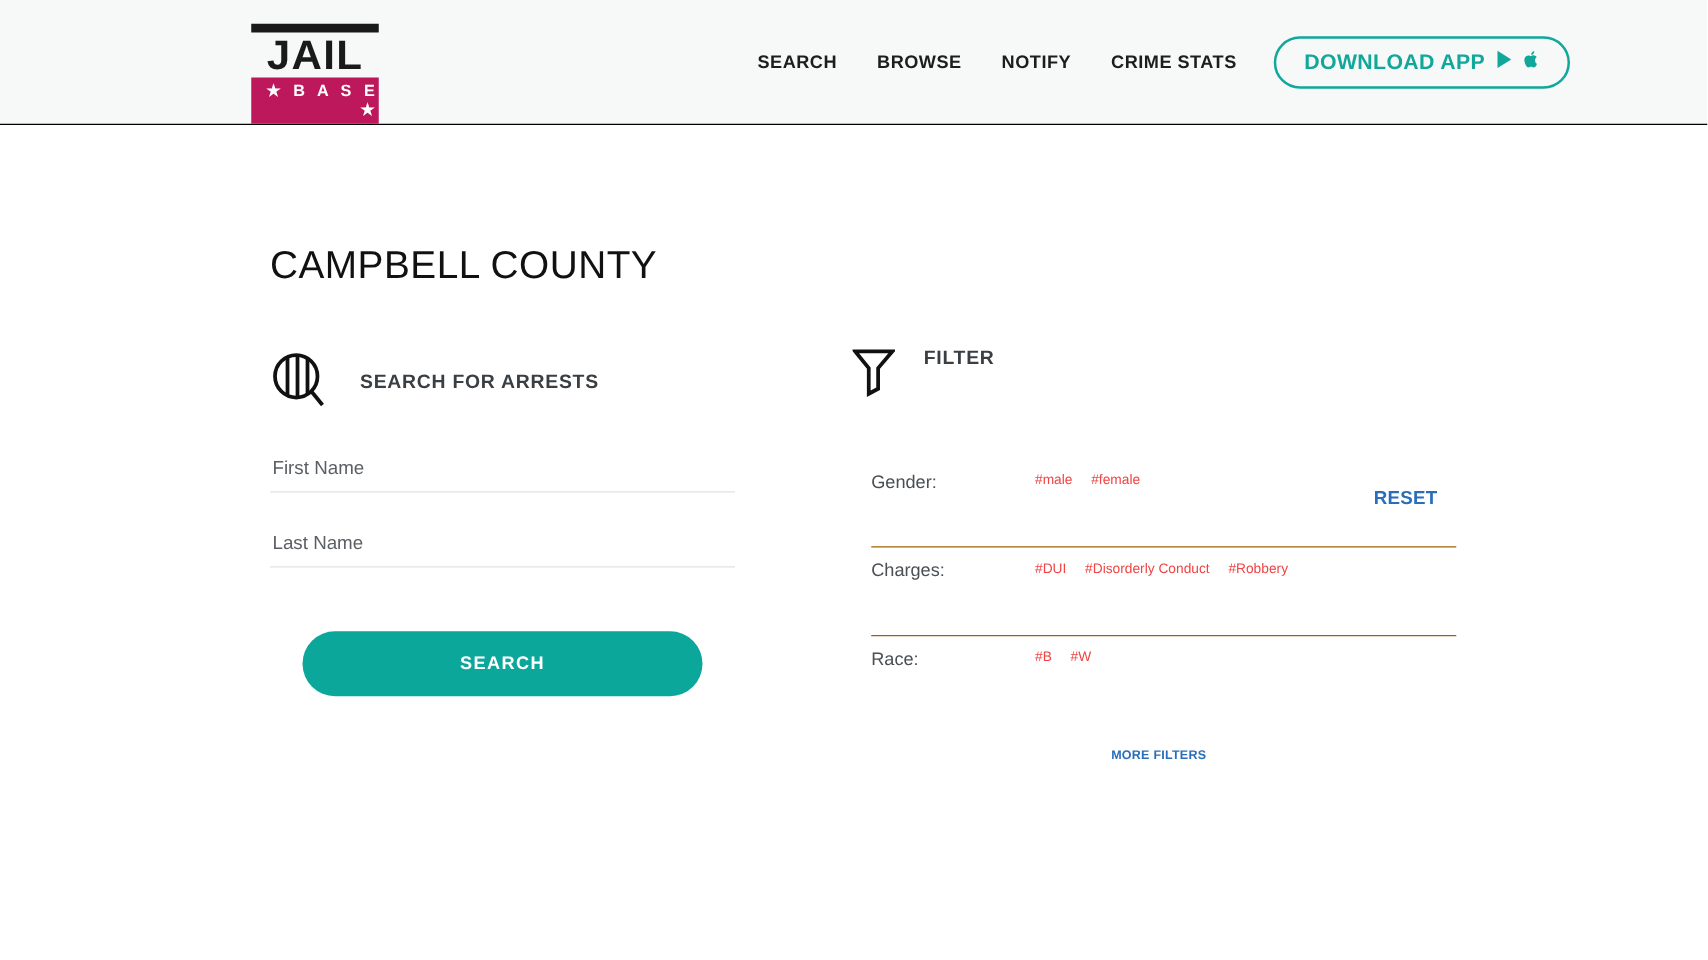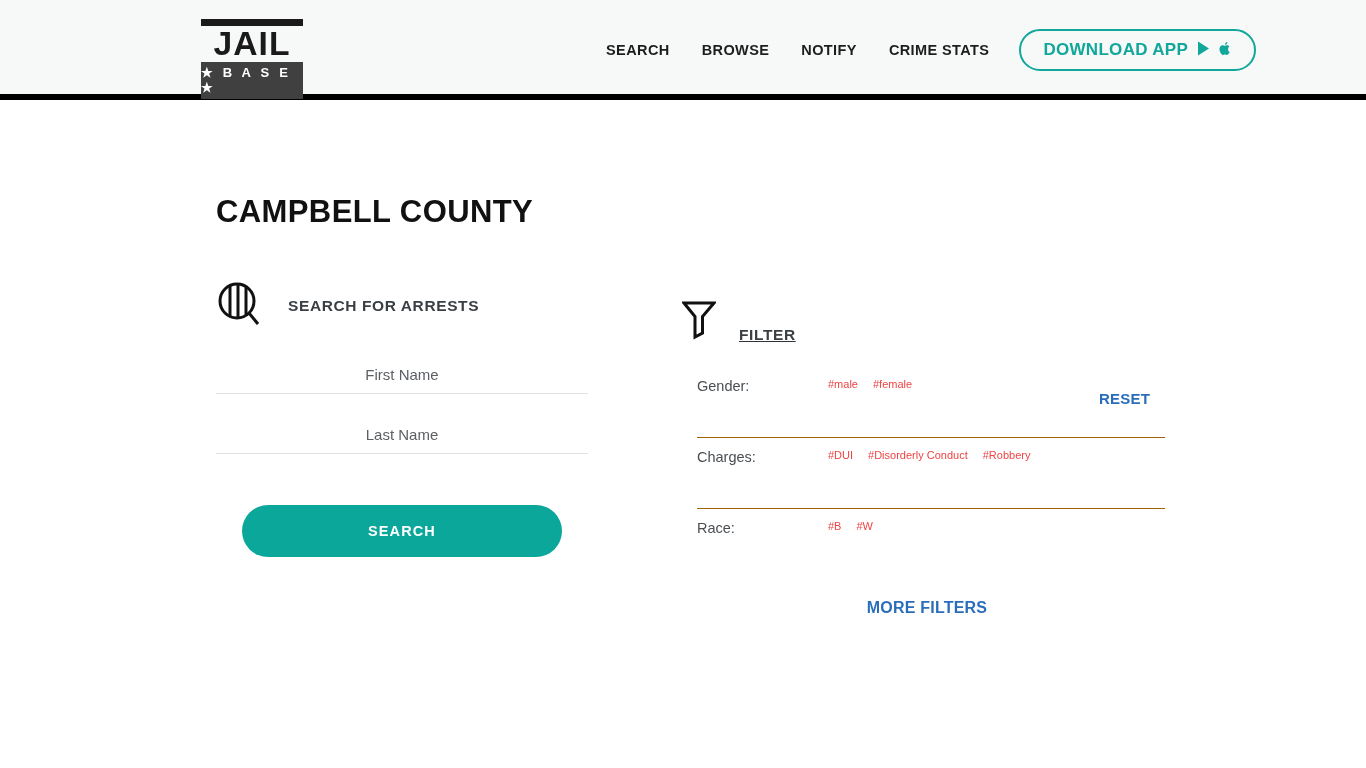--- a/index.html
+++ b/index.html
@@ -10,21 +10,21 @@
     overflow: hidden;
     background: #ffffff;
     font-family: "Liberation Sans", sans-serif;
     color: #333333;
   }
 
   
   .site-header {
     height: 100px;
     background: #f7f8f8;
-    border-bottom: 6px solid #000000;
+    border-bottom: 1px solid #000000;
     position: relative;
   }
   .header-inner {
     width: 1366px;
     height: 100px;
     position: relative;
   }
   .logo {
     position: absolute;
     left: 201px;
@@ -43,26 +43,26 @@
     font-weight: bold;
     font-size: 33px;
     line-height: 32px;
     letter-spacing: 1px;
     color: #1a1a1a;
     text-align: center;
     font-stretch: condensed;
     transform: scaleX(1.02);
   }
   .logo-base {
-    background: #404040;
+    background: #be185d;
     color: #ffffff;
     font-size: 13px;
     font-weight: bold;
     letter-spacing: 3.2px;
-    text-align: left;
+    text-align: right;
     padding: 3px 0 4px 0;
     margin-top: 2px;
   }
 
   .main-nav {
     position: absolute;
     left: 590px;
     top: 0;
     height: 100px;
     display: flex;
@@ -103,21 +103,21 @@
   
   .content {
     position: relative;
     width: 1366px;
   }
   .page-title {
     position: absolute;
     left: 216px;
     top: 94px;
     font-size: 31px;
-    font-weight: bold;
+    font-weight: normal;
     color: #111111;
     letter-spacing: 0.4px;
     margin: 0;
   }
 
   
   .search-col {
     position: absolute;
     left: 216px;
     top: 178px;
@@ -141,21 +141,20 @@
   }
   .field input {
     width: 100%;
     border: 0;
     outline: none;
     background: transparent;
     font-family: "Liberation Sans", sans-serif;
     font-size: 15px;
     color: #0f766e;
     padding: 6px 2px 10px 2px;
-    text-align: center;
   }
   .field input::placeholder { color: #5b5f63; opacity: 1; }
   .search-btn {
     display: block;
     margin: 51px auto 0 auto;
     width: 320px;
     height: 52px;
     border: 0;
     border-radius: 26px;
     background: #0ba79a;
@@ -169,24 +168,23 @@
 
   
   .filter-col {
     position: absolute;
     left: 682px;
     top: 178px;
     width: 483px;
   }
   .filter-head {
     display: flex;
-    align-items: flex-end;
+    align-items: flex-start;
     height: 66px;
     position: relative;
-    text-decoration: underline;
   }
   .filter-head .fh-title {
     font-size: 15.5px;
     font-weight: bold;
     color: #3a3f44;
     letter-spacing: 0.6px;
     margin-left: 23px;
   }
   .reset-link {
     position: absolute;
@@ -220,21 +218,21 @@
     color: #ef4444;
     text-decoration: none;
     cursor: pointer;
     white-space: nowrap;
   }
   .more-filters {
     display: block;
     text-align: center;
     margin-top: 19px;
     margin-right: 8px;
-    font-size: 16px;
+    font-size: 10px;
     font-weight: bold;
     color: #2a6ebb;
     cursor: pointer;
     text-decoration: none;
     letter-spacing: 0.2px;
   }
 </style>
 </head>
 <body>
 

